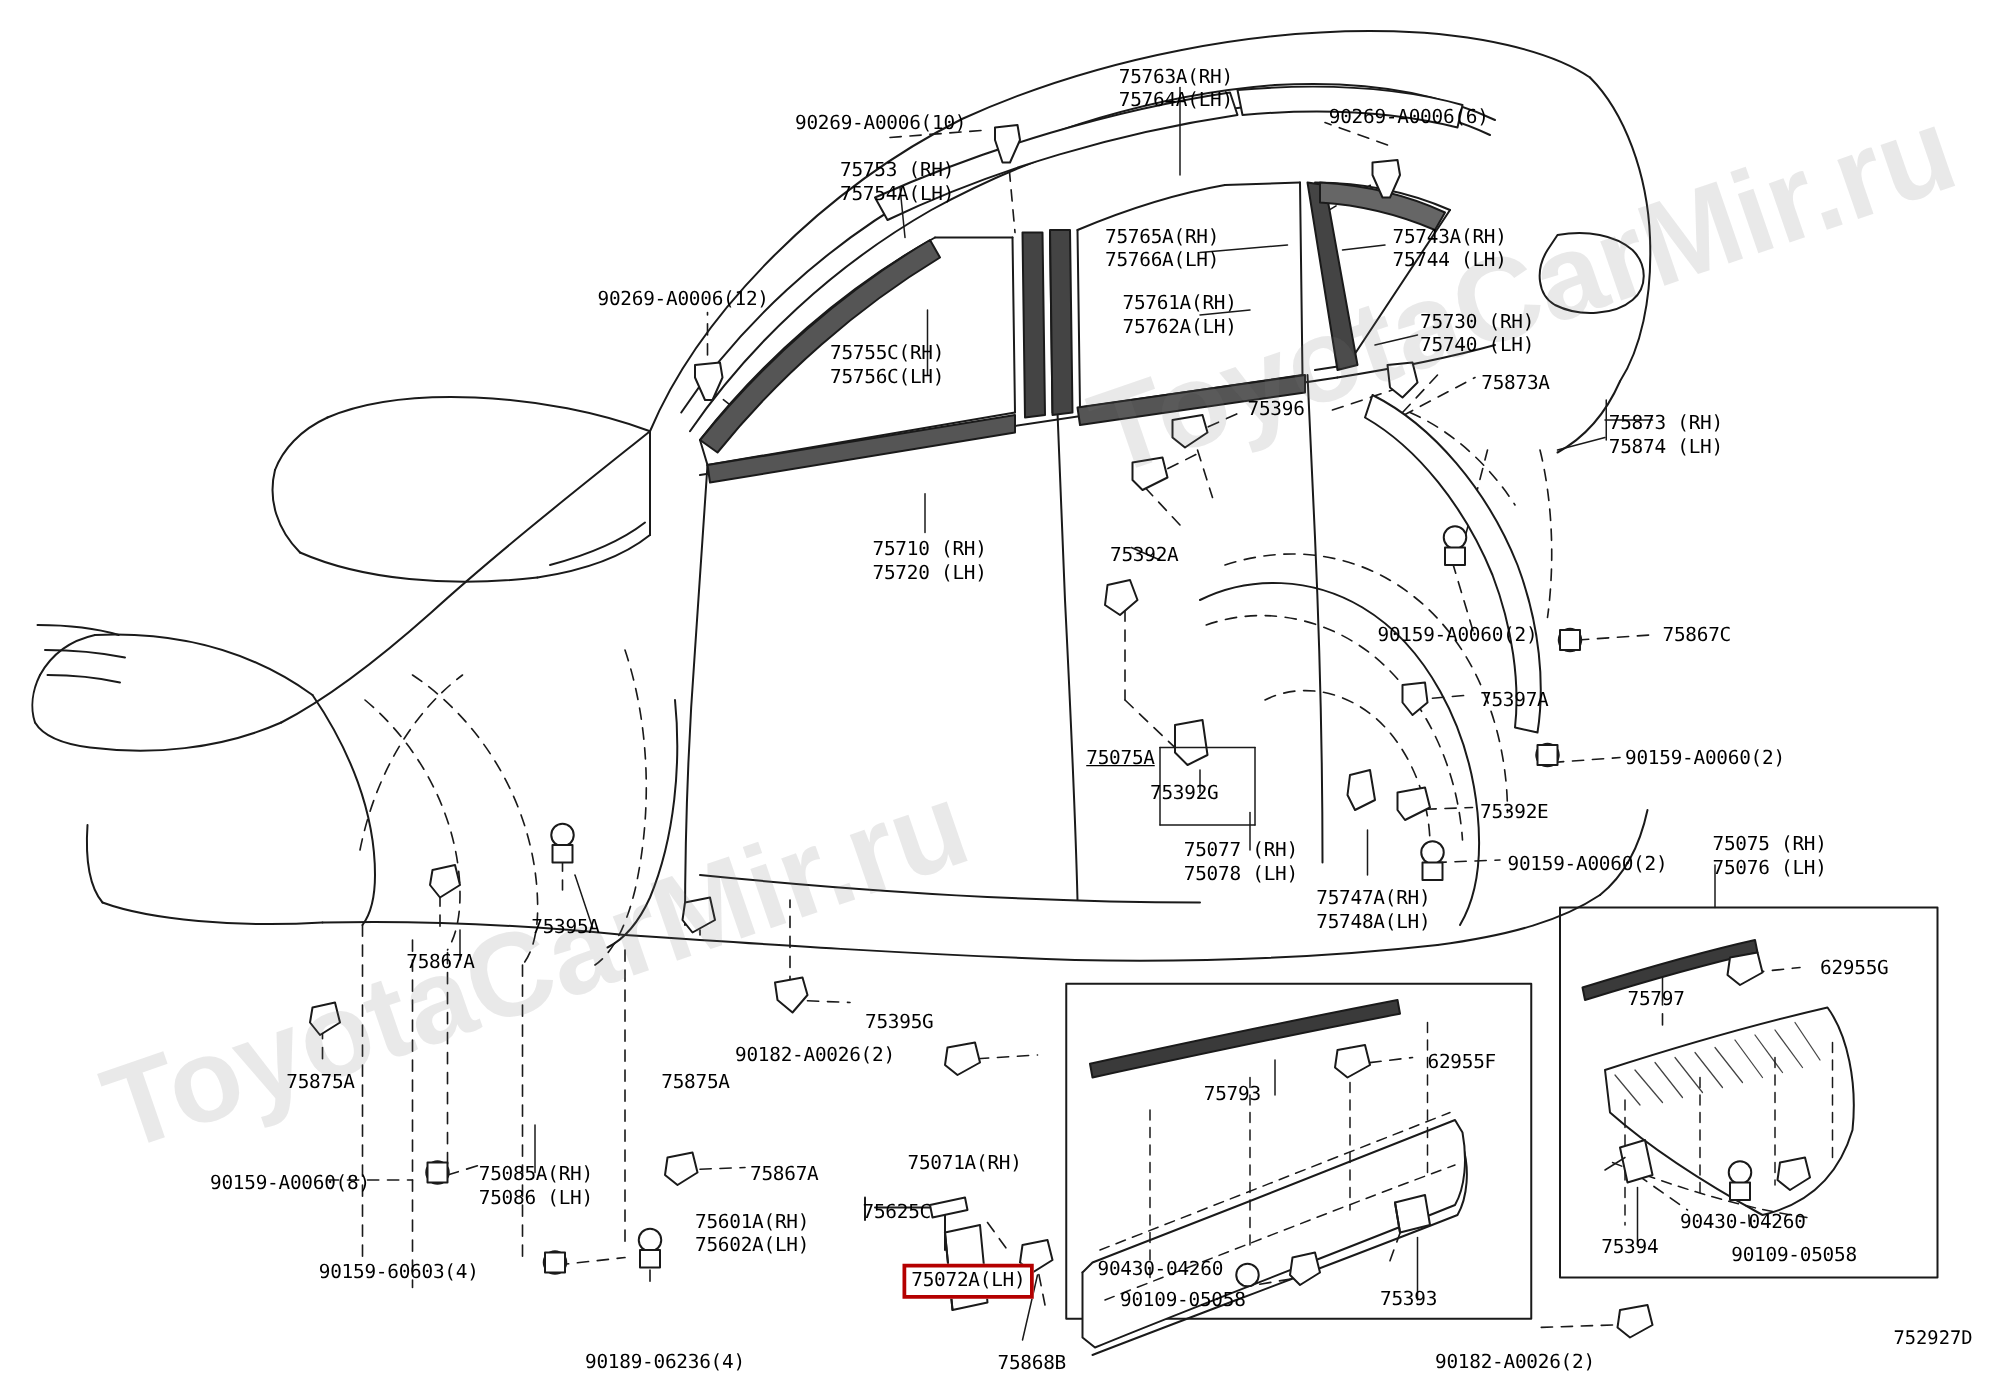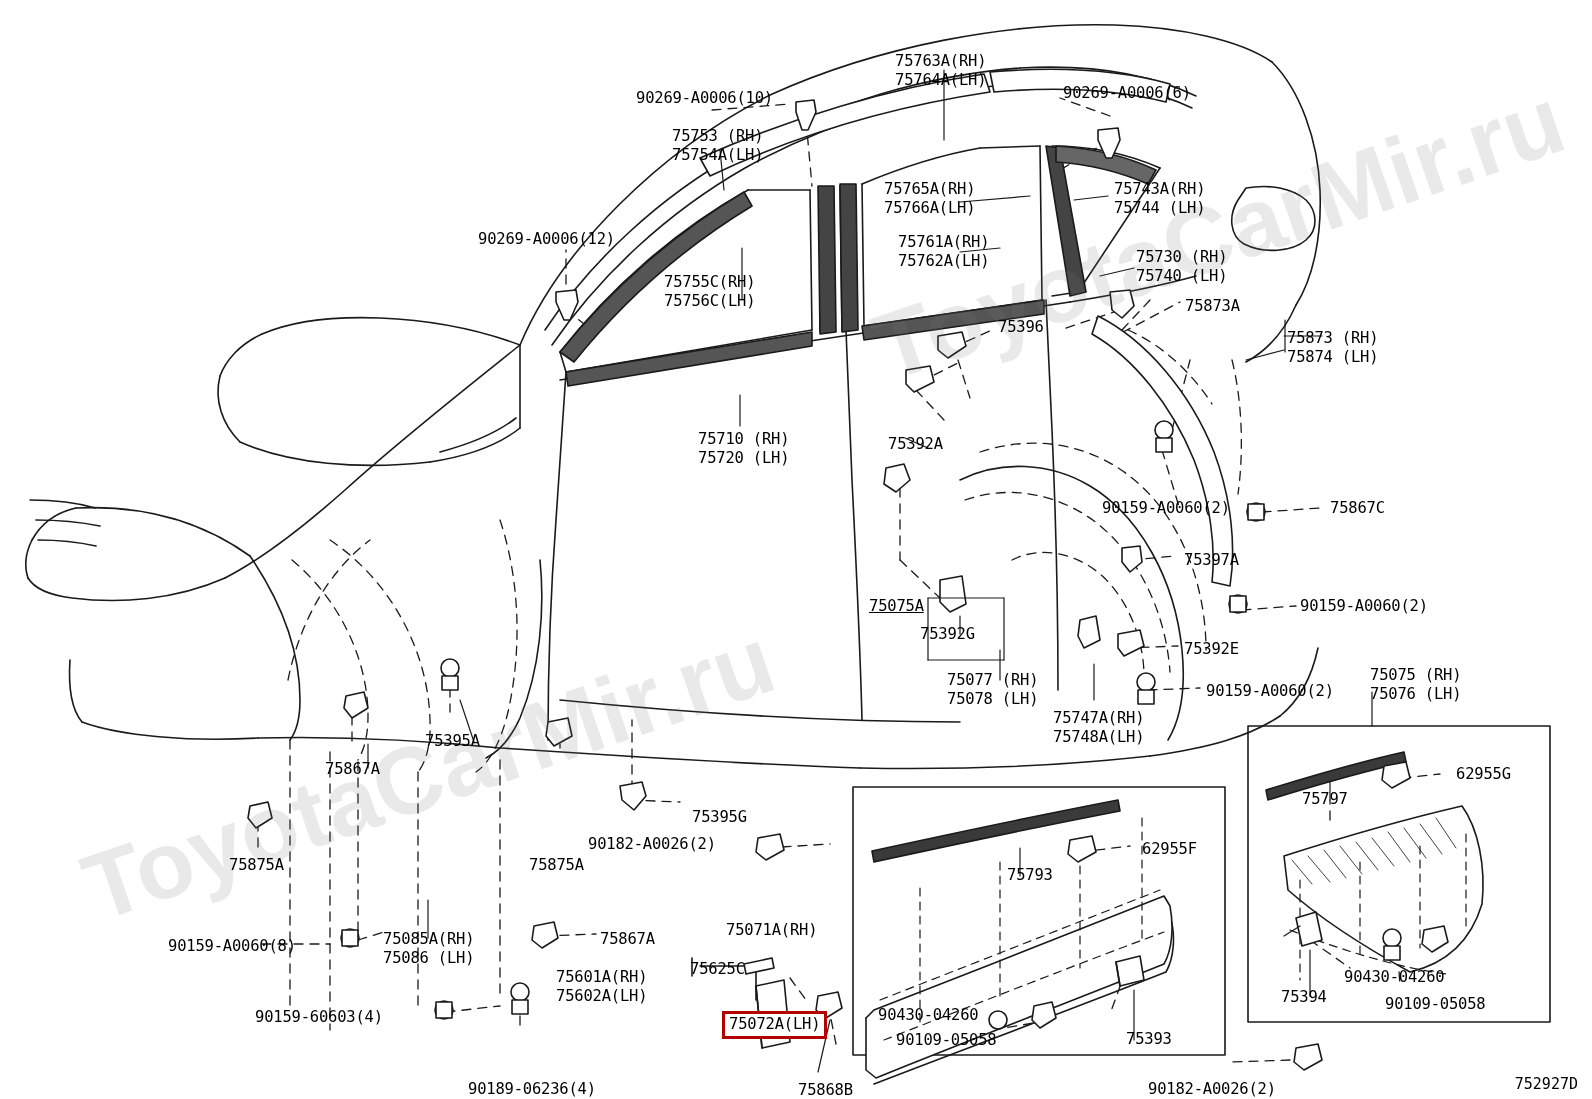--- a/index.html
+++ b/index.html
@@ -44,21 +44,21 @@
     color: rgba(120,120,120,0.16);
     white-space: nowrap;
     transform: rotate(-19deg);
     transform-origin: left top;
     pointer-events: none;
     user-select: none;
   }
   #code {
     position: absolute;
     right: 14px;
-    bottom: 6px;
+    bottom: 20px;
     font-family: "DejaVu Sans Mono", monospace;
     font-size: 15px;
     color: #000;
     margin-left: 36px;
   }
 </style>
 </head>
 <body>
 
 <div id="page">
@@ -429,36 +429,36 @@
 75748A(LH)</div>
       <div class="label" style="left: 425px; top: 732px;">75395A</div>
       <div class="label" style="left: 1456px; top: 765px;">62955G</div>
       <div class="label" style="left: 325px; top: 760px;">75867A</div>
       <div class="label" style="left: 1302px; top: 790px;">75797</div>
       <div class="label" style="left: 692px; top: 780px; margin-top: 28px;">75395G</div>
       <div class="label" style="left: 229px; top: 856px;">75875A</div>
       <div class="label" style="left: 529px; top: 856px;">75875A</div>
       <div class="label" style="left: 588px; top: 835px;">90182-A0026(2)</div>
       <div class="label" style="left: 1142px; top: 840px;">62955F</div>
-      <div class="label" style="left: 963px; top: 866px; margin-left: 44px;">75793</div>
+      <div class="label" style="left: 963px; top: 866px;">75793</div>
       <div class="label" style="left: 383px; top: 930px;">75085A(RH)
 75086 (LH)</div>
       <div class="label" style="left: 168px; top: 937px;">90159-A0060(8)</div>
       <div class="label" style="left: 600px; top: 930px;">75867A</div>
       <div class="label" style="left: 726px; top: 921px;">75071A(RH)</div>
       <div class="label" style="left: 1281px; top: 988px;">75394</div>
       <div class="label" style="left: 1344px; top: 968px;">90430-04260</div>
       <div class="label" style="left: 1385px; top: 995px;">90109-05058</div>
       <div class="label" style="left: 556px; top: 968px;">75601A(RH)
 75602A(LH)</div>
       <div class="label" style="left: 690px; top: 960px;">75625C</div>
       <div class="label" style="left: 255px; top: 1008px;">90159-60603(4)</div>
       <div class="label" style="left: 878px; top: 1006px;">90430-04260</div>
       <div class="label" style="left: 896px; top: 1031px;">90109-05058</div>
-      <div class="label" style="left: 1104px; top: 1030px; margin-left: 22px;">75393</div>
+      <div class="label" style="left: 1104px; top: 1030px;">75393</div>
       <div class="label" style="left: 468px; top: 1080px;">90189-06236(4)</div>
       <div class="label" style="left: 798px; top: 1081px;">75868B</div>
       <div class="label" style="left: 1148px; top: 1080px;">90182-A0026(2)</div>
       <div class="label highlight" style="left: 722px; top: 967px; border-color: rgb(180, 0, 0); margin-top: 44px;">75072A(LH)</div>
     </div>
 
   <div id="code">752927D</div>
 </div>
 
 </body></html>

